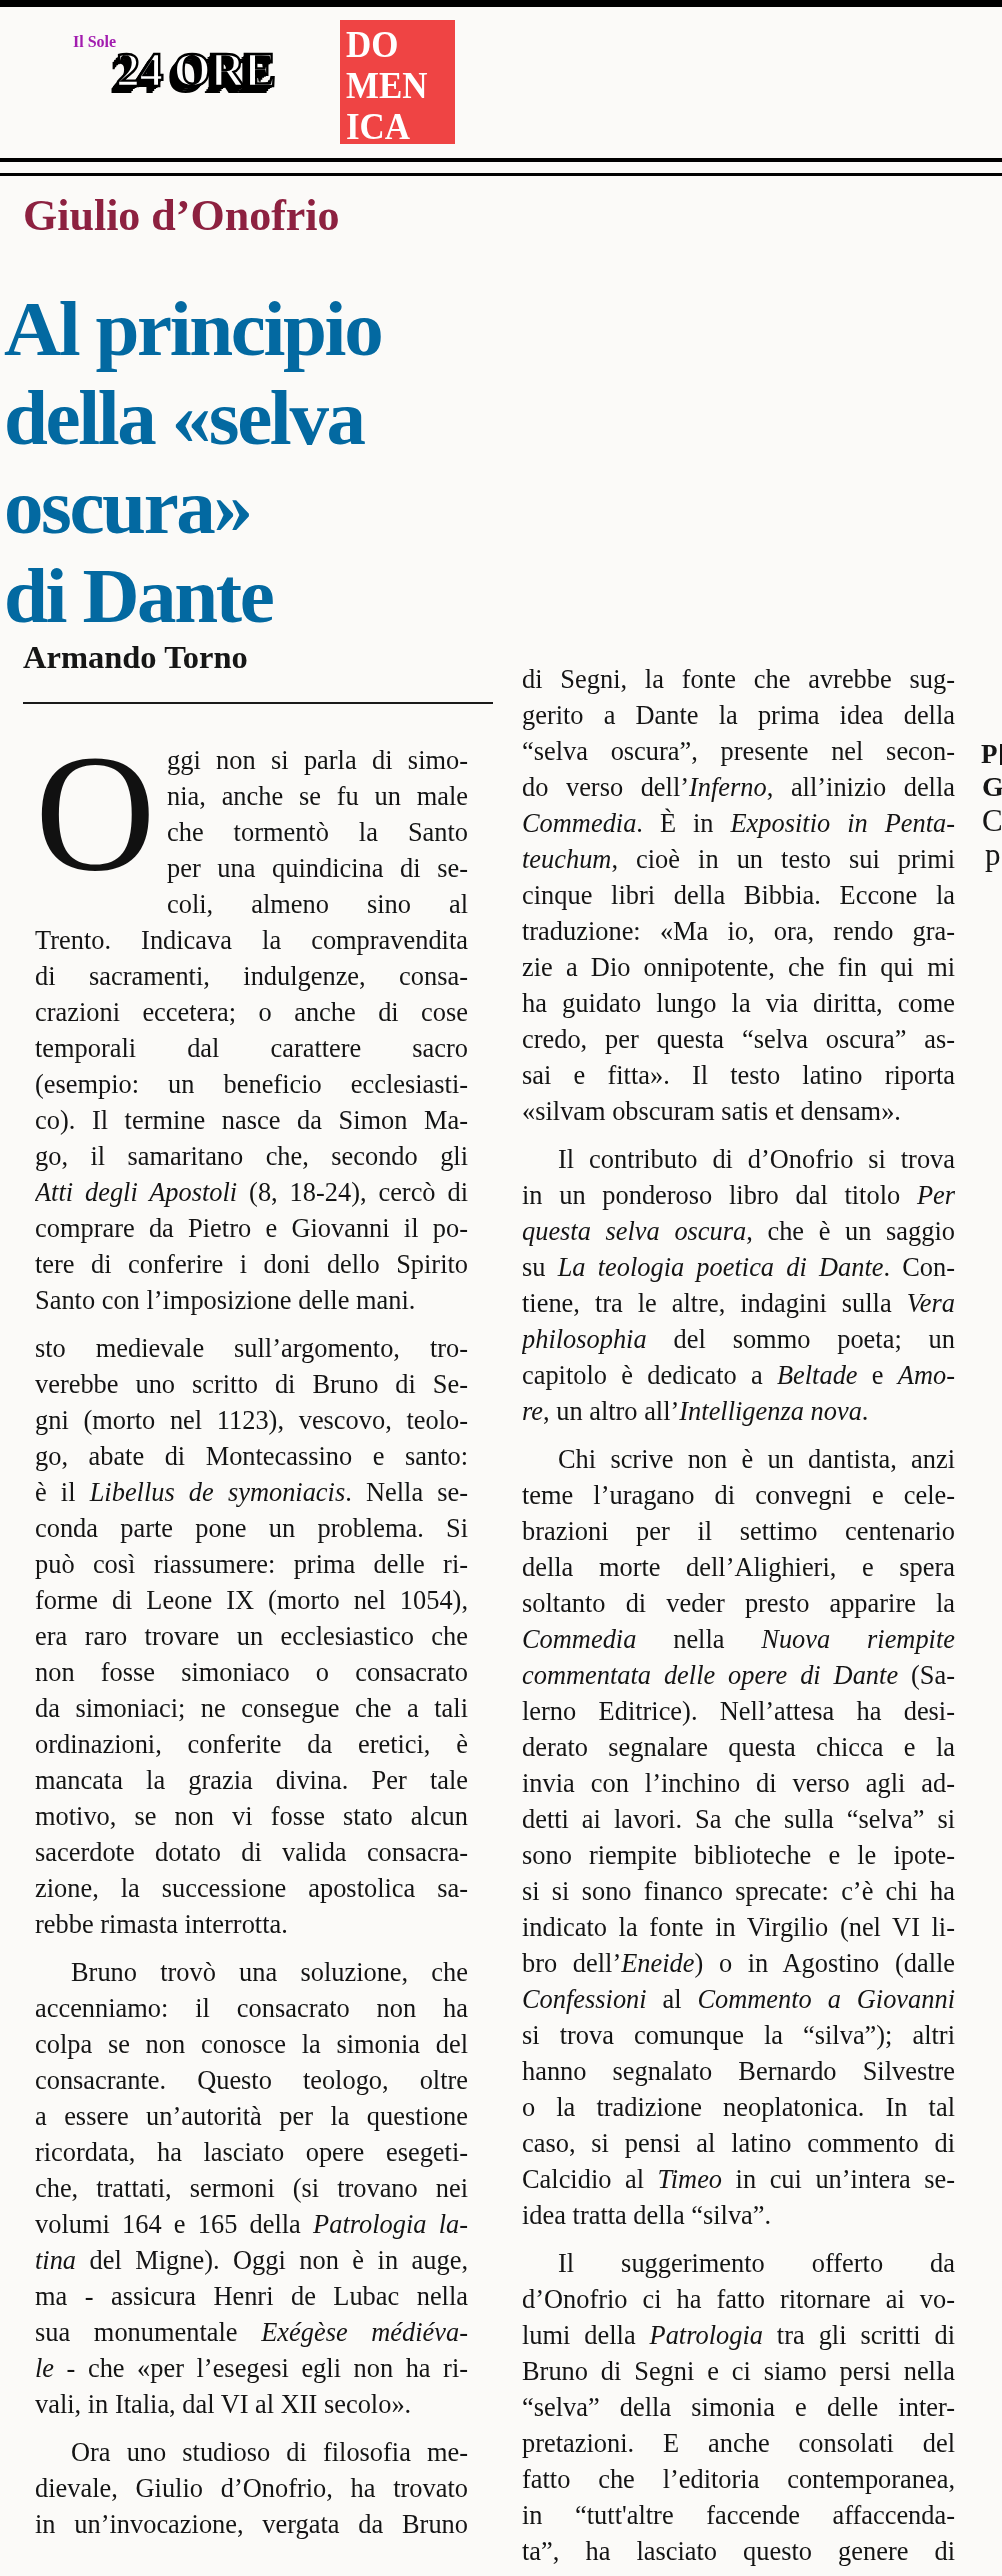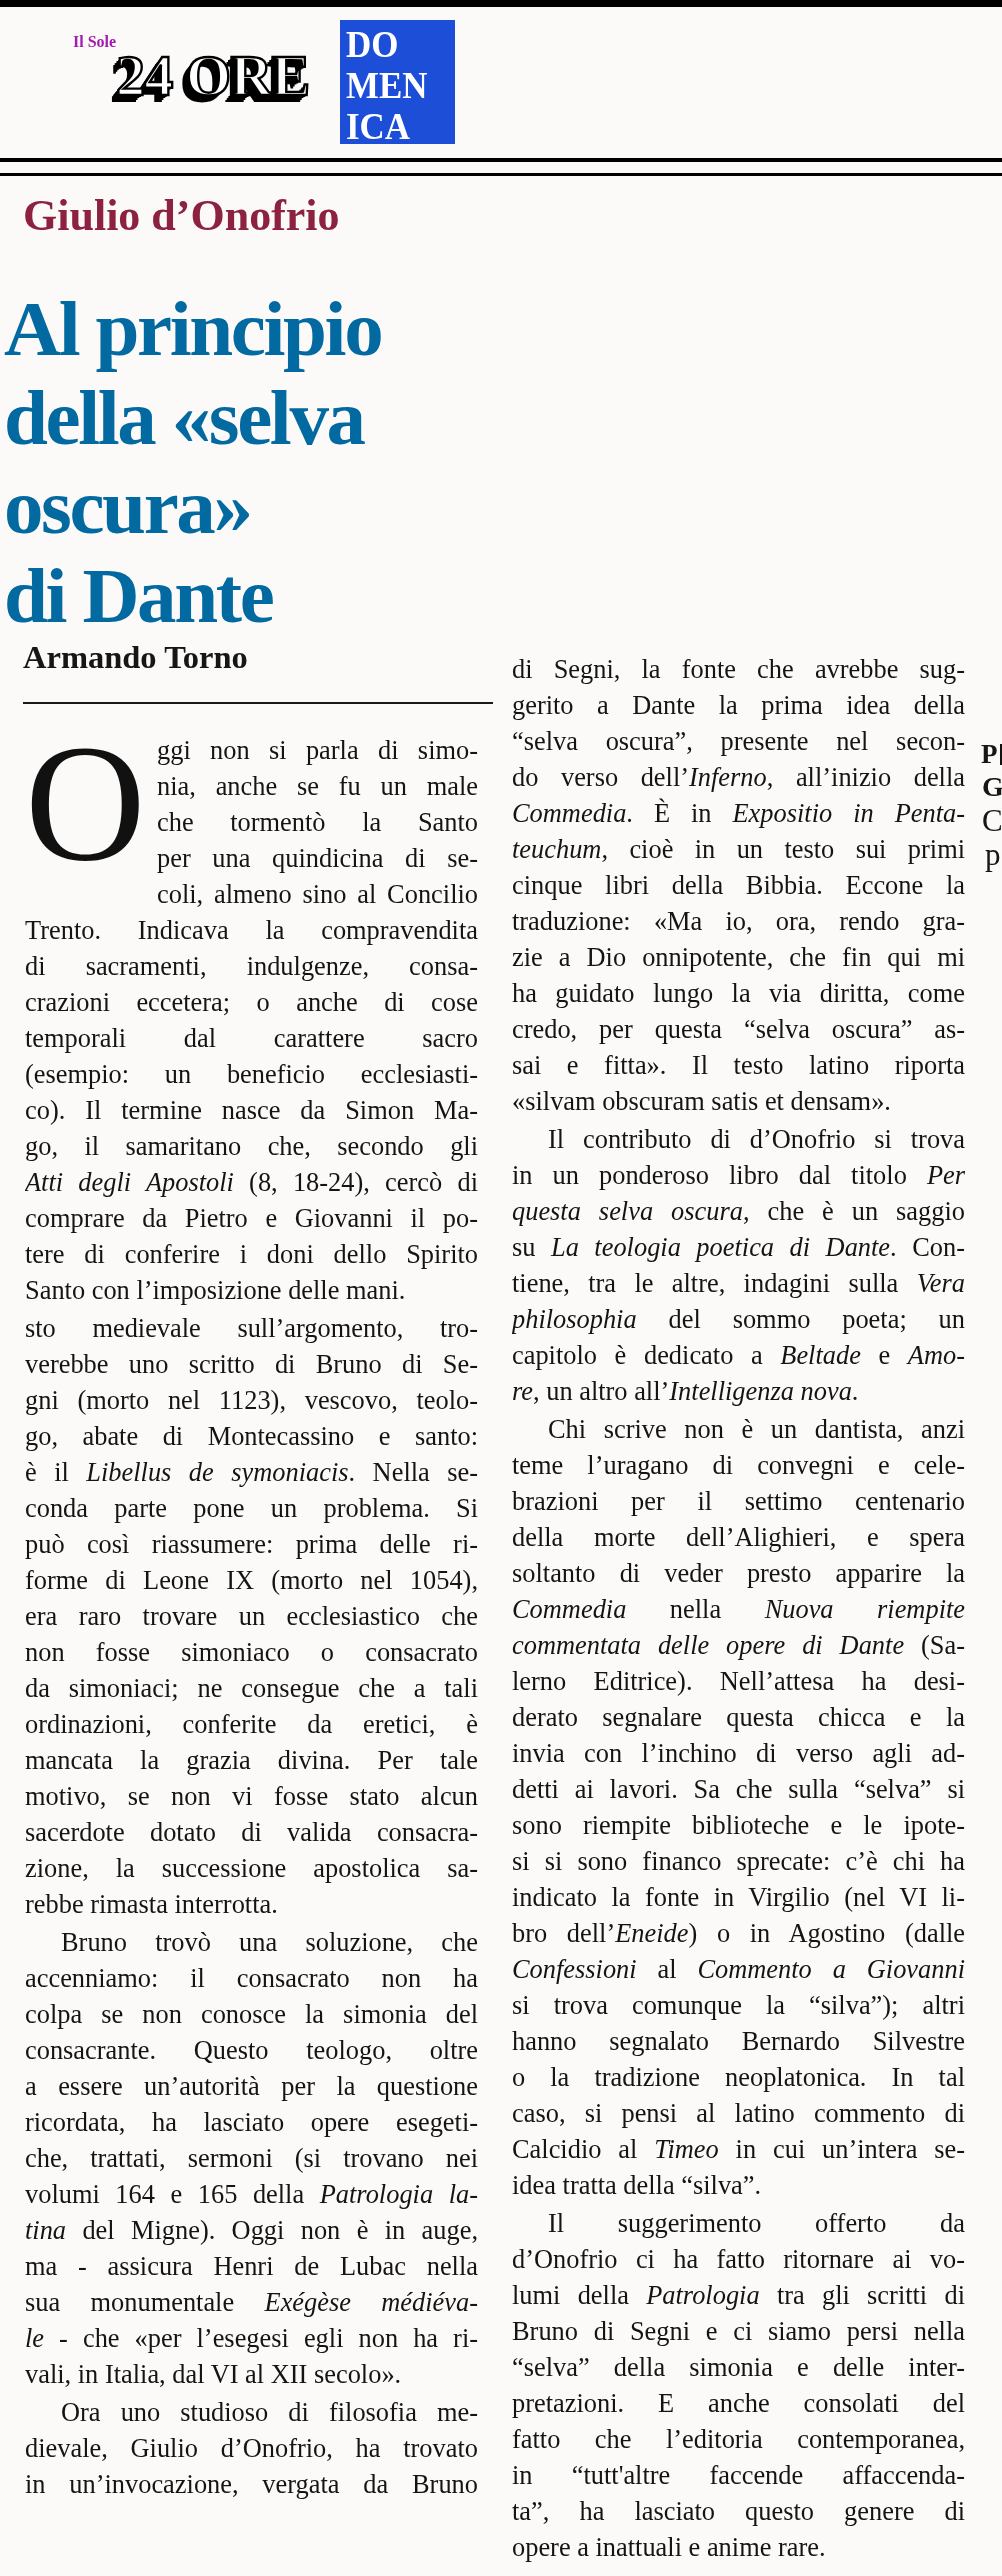--- a/index.html
+++ b/index.html
@@ -6,43 +6,43 @@
   body{
     width:1003px;height:2576px;position:relative;overflow:hidden;
     background:#fbfaf8;color:#161616;
     font-family:"Liberation Serif","DejaVu Serif",serif;
   }
   .abs{position:absolute;}
   
   #top-bar{left:0;top:0;width:1003px;height:7.3px;background:#000;}
   #ilsole{left:73px;top:33px;font-size:16px;font-weight:bold;letter-spacing:0px;color:#a21caf;}
   #ore24{
-    left:116px;top:42px;font-size:58px;font-weight:bold;letter-spacing:-0.8px;
+    left:116px;top:42px;font-size:48px;font-weight:bold;letter-spacing:-0.8px;
     color:#fff;-webkit-text-stroke:2.4px #000;
     text-shadow:-1.6px 1.6px 0 #000,-3.3px 3.3px 0 #000,-4.9px 4.9px 0 #000,-6.5px 6.5px 0 #000;
     white-space:nowrap;
   }
   #domenica-box{
-    left:340px;top:20.3px;width:115px;height:124px;background:#1d4ed8;
+    left:340px;top:20.3px;width:115px;height:124px;background:#ef4444;
     color:#fff;font-weight:bold;font-size:38px;line-height:41px;
     padding-top:3.3px;box-sizing:border-box;
   }
   #domenica-box .mline{transform:scaleX(.92);transform-origin:0 50%;padding-left:6.5px;white-space:nowrap;}
   #rule-a{left:0;top:158px;width:1003px;height:4.1px;background:#000;}
   #rule-b{left:0;top:173px;width:1003px;height:3.3px;background:#000;}
   
   #kicker{left:23px;top:190px;font-size:44px;font-weight:bold;letter-spacing:0;}
   #headline{left:4px;top:284px;font-weight:bold;font-size:79px;line-height:89px;letter-spacing:-2.4px;color:#0369a1;white-space:nowrap;}
   #byline{left:23px;top:639px;font-size:32.5px;font-weight:bold;}
   #byline-rule{left:23px;top:702px;width:470px;height:2.4px;background:#1a1a1a;}
   
   .col{width:457px;font-size:26.4px;line-height:36px;color:#141414;}
   #col-left{left:23px;top:730px;}
   #col-right{left:510px;top:649px;}
-  .para{margin:2px;}
+  .para{margin:12px;}
   .tline{
     text-align:justify;text-align-last:justify;
     white-space:normal;height:36px;overflow:hidden;
   }
   .tline-end{text-align-last:left;}
   .dropcap{
     float:left;font-size:167px;line-height:137px;height:143px;
     padding:1.6px 11.4px 0 0;color:#111;
   }
   

